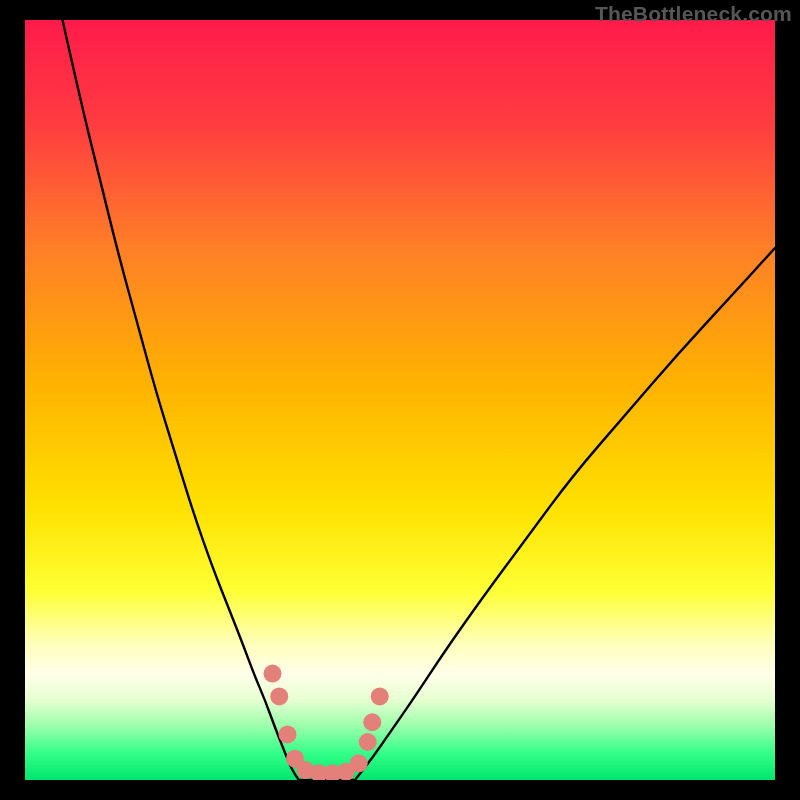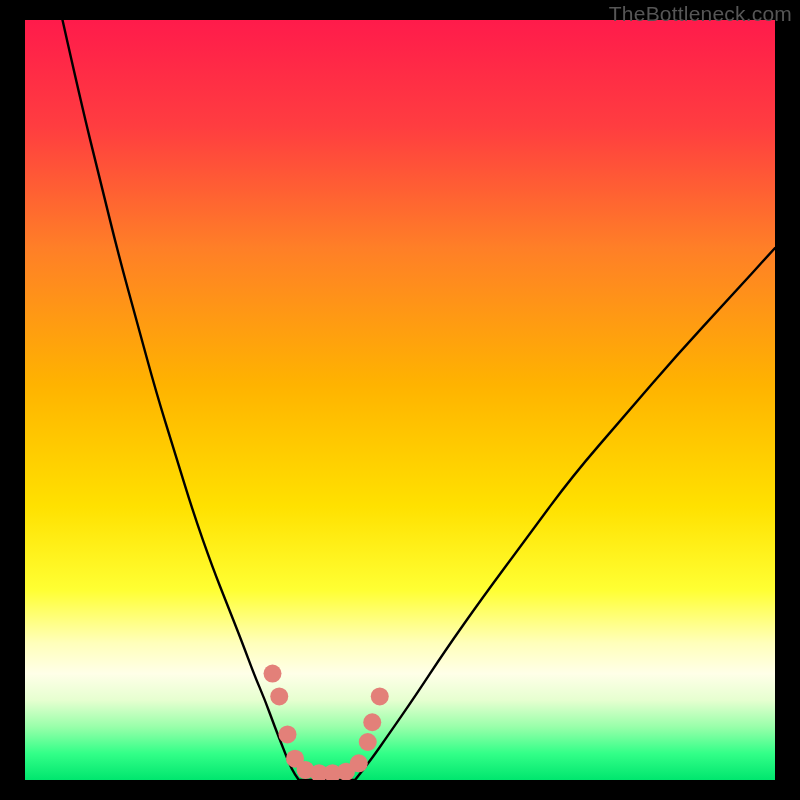--- a/index.html
+++ b/index.html
@@ -24,21 +24,21 @@
     left: 0;
     top: 0;
     width: 100%;
     height: 100%;
   }
   .watermark {
     position: absolute;
     top: 2px;
     right: 8px;
     font-size: 21px;
-    font-weight: 400;
+    font-weight: 700;
     color: #565656;
     letter-spacing: 0.2px;
     z-index: 10;
   }
   svg.curve {
     position: absolute;
     left: 0;
     top: 0;
     width: 100%;
     height: 100%;

